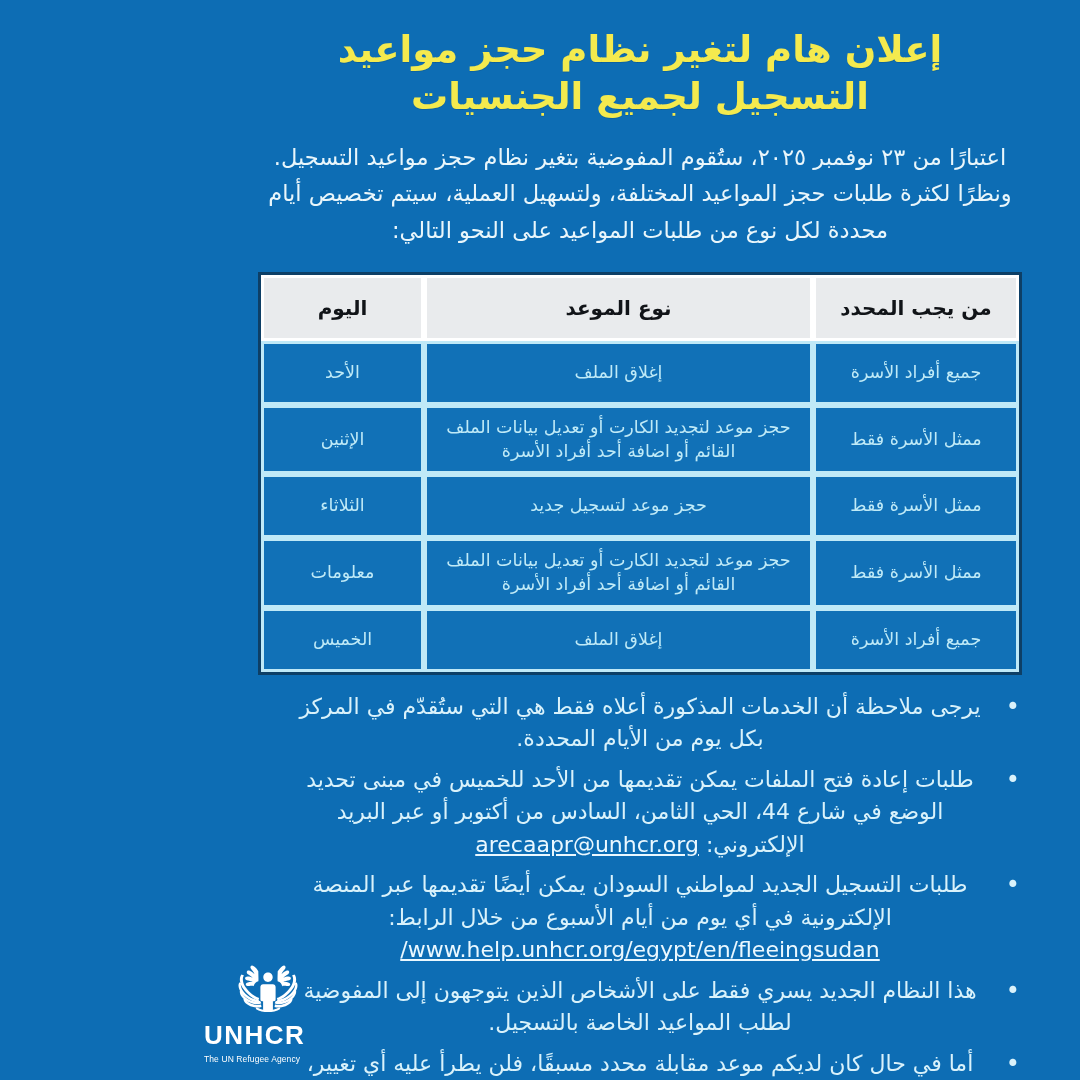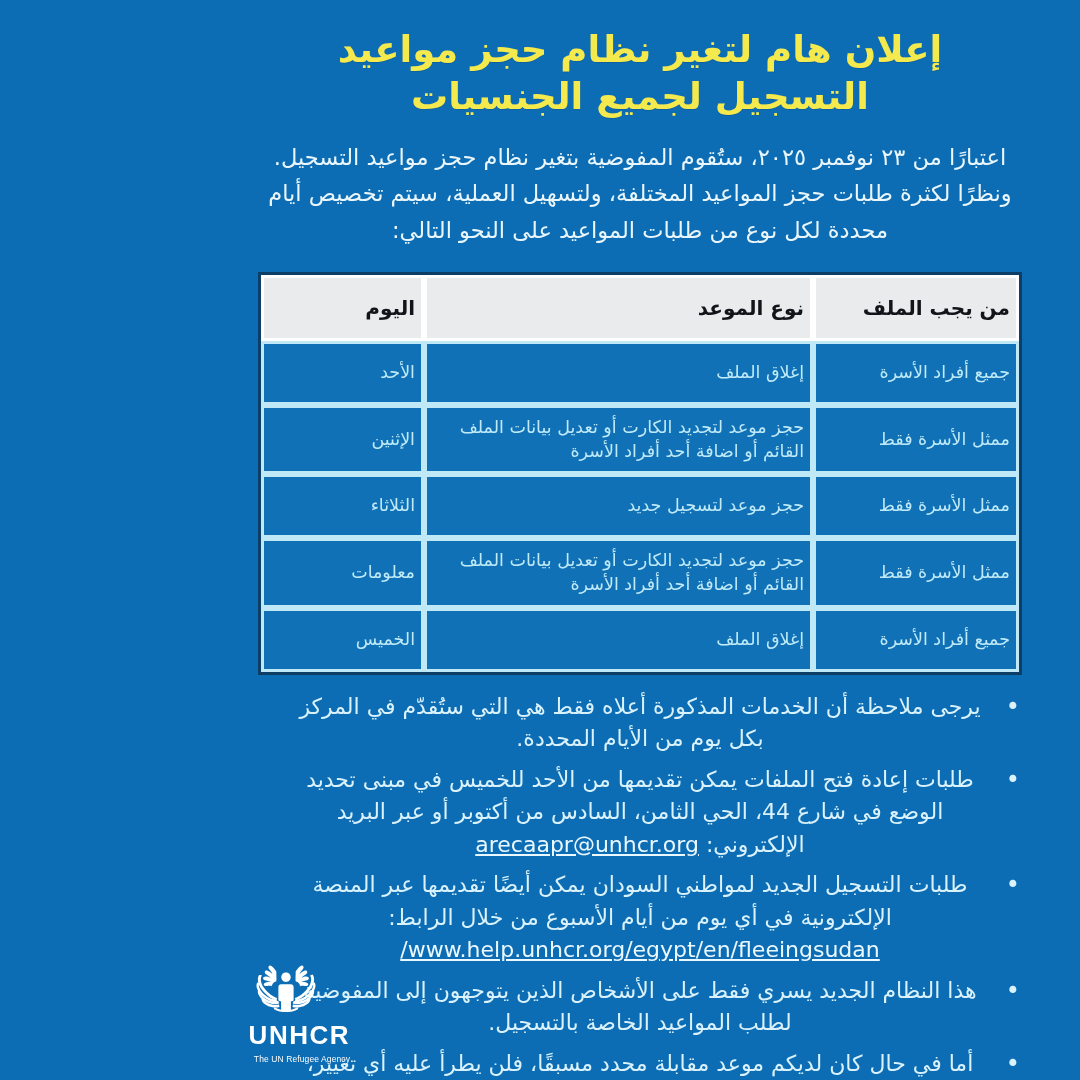--- a/index.html
+++ b/index.html
@@ -59,21 +59,21 @@
     border-spacing: 0;
     direction: rtl;
     border: 3px solid #0d3f66;
     table-layout: fixed;
     background: #0d6db4;
   }
   table.schedule th,
   table.schedule td {
     border: 3px solid #bfe9f7;
     padding: 8px 6px;
-    text-align: right;
+    text-align: center;
     vertical-align: middle;
   }
   table.schedule thead th {
     background: #e9ebed;
     color: #111418;
     font-size: 20px;
     font-weight: bold;
     height: 44px;
     border-color: #ffffff;
   }
@@ -124,24 +124,24 @@
   }
   .phone-num {
     direction: ltr;
     unicode-bidi: embed;
     display: inline-block;
   }
 
   
   .logo-area {
     position: absolute;
-    left: 22px;
+    left: 4px;
     bottom: 16px;
     width: 128px;
-    text-align: right;
+    text-align: left;
   }
   .logo-mark { display: block; margin: 0 auto; }
   .logo-word {
     color: #ffffff;
     font-size: 26px;
     font-weight: bold;
     letter-spacing: 1.5px;
     line-height: 1;
     margin-top: 1px;
     font-family: "Liberation Sans", sans-serif;
@@ -164,21 +164,21 @@
     <div class="title-line">إعلان هام لتغير نظام حجز مواعيد</div>
     <div class="title-line">التسجيل لجميع الجنسيات</div>
   </div>
 
   <div class="intro">اعتبارًا من ٢٣ نوفمبر ٢٠٢٥، ستُقوم المفوضية بتغير نظام حجز مواعيد التسجيل. ونظرًا لكثرة طلبات حجز المواعيد المختلفة، ولتسهيل العملية، سيتم تخصيص أيام محددة لكل نوع من طلبات المواعيد على النحو التالي:</div>
 
   <div class="table-wrap">
     <table class="schedule">
       <thead>
         <tr>
-          <th class="col-who">من يجب الملف</th>
+          <th class="col-who">من يجب المحدد</th>
           <th class="col-type">نوع الموعد</th>
           <th class="col-day">اليوم</th>
         </tr>
       </thead>
       <tbody>
         <tr>
           <td class="col-who">جميع أفراد الأسرة</td>
           <td class="col-type">إغلاق الملف</td>
           <td class="col-day">الأحد</td>
         </tr>

